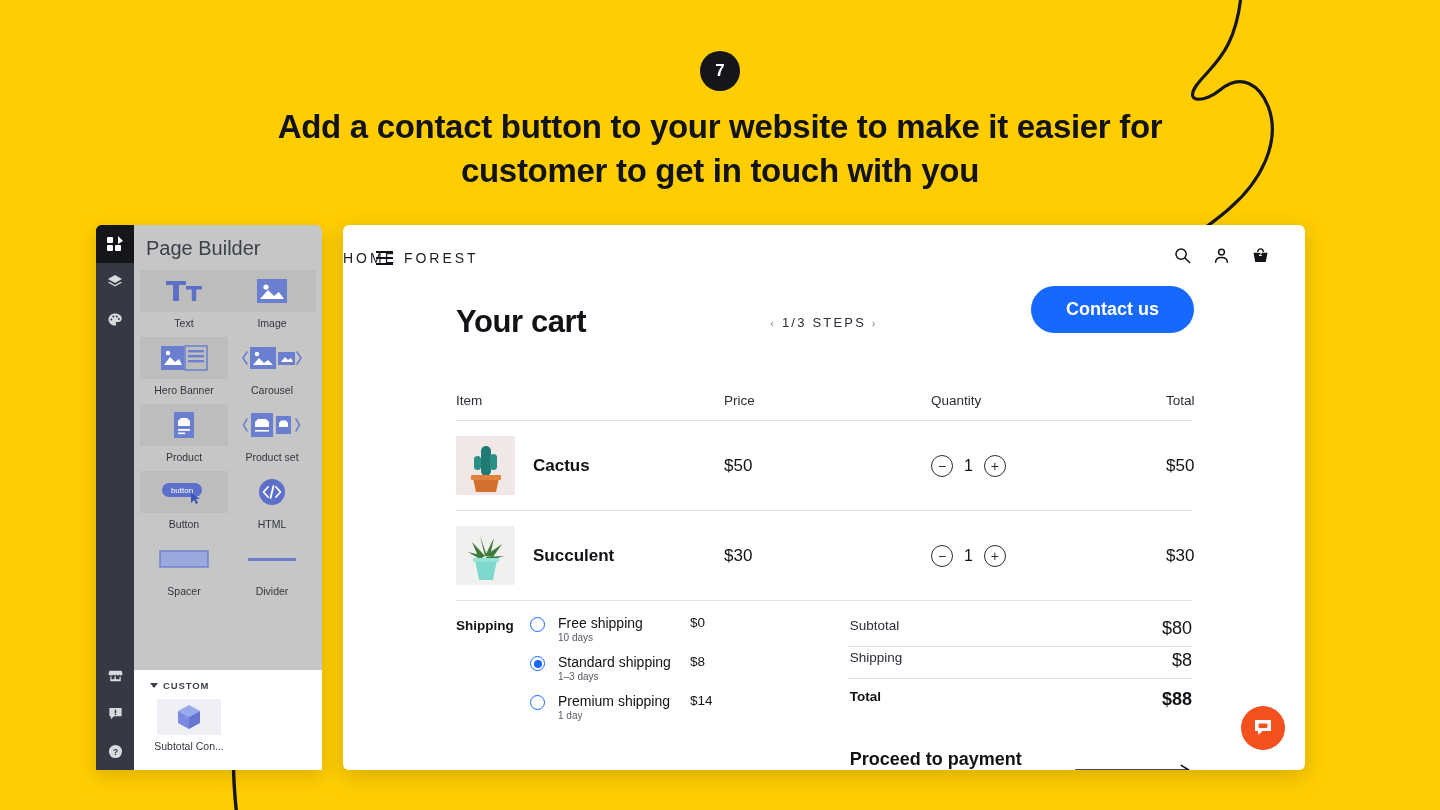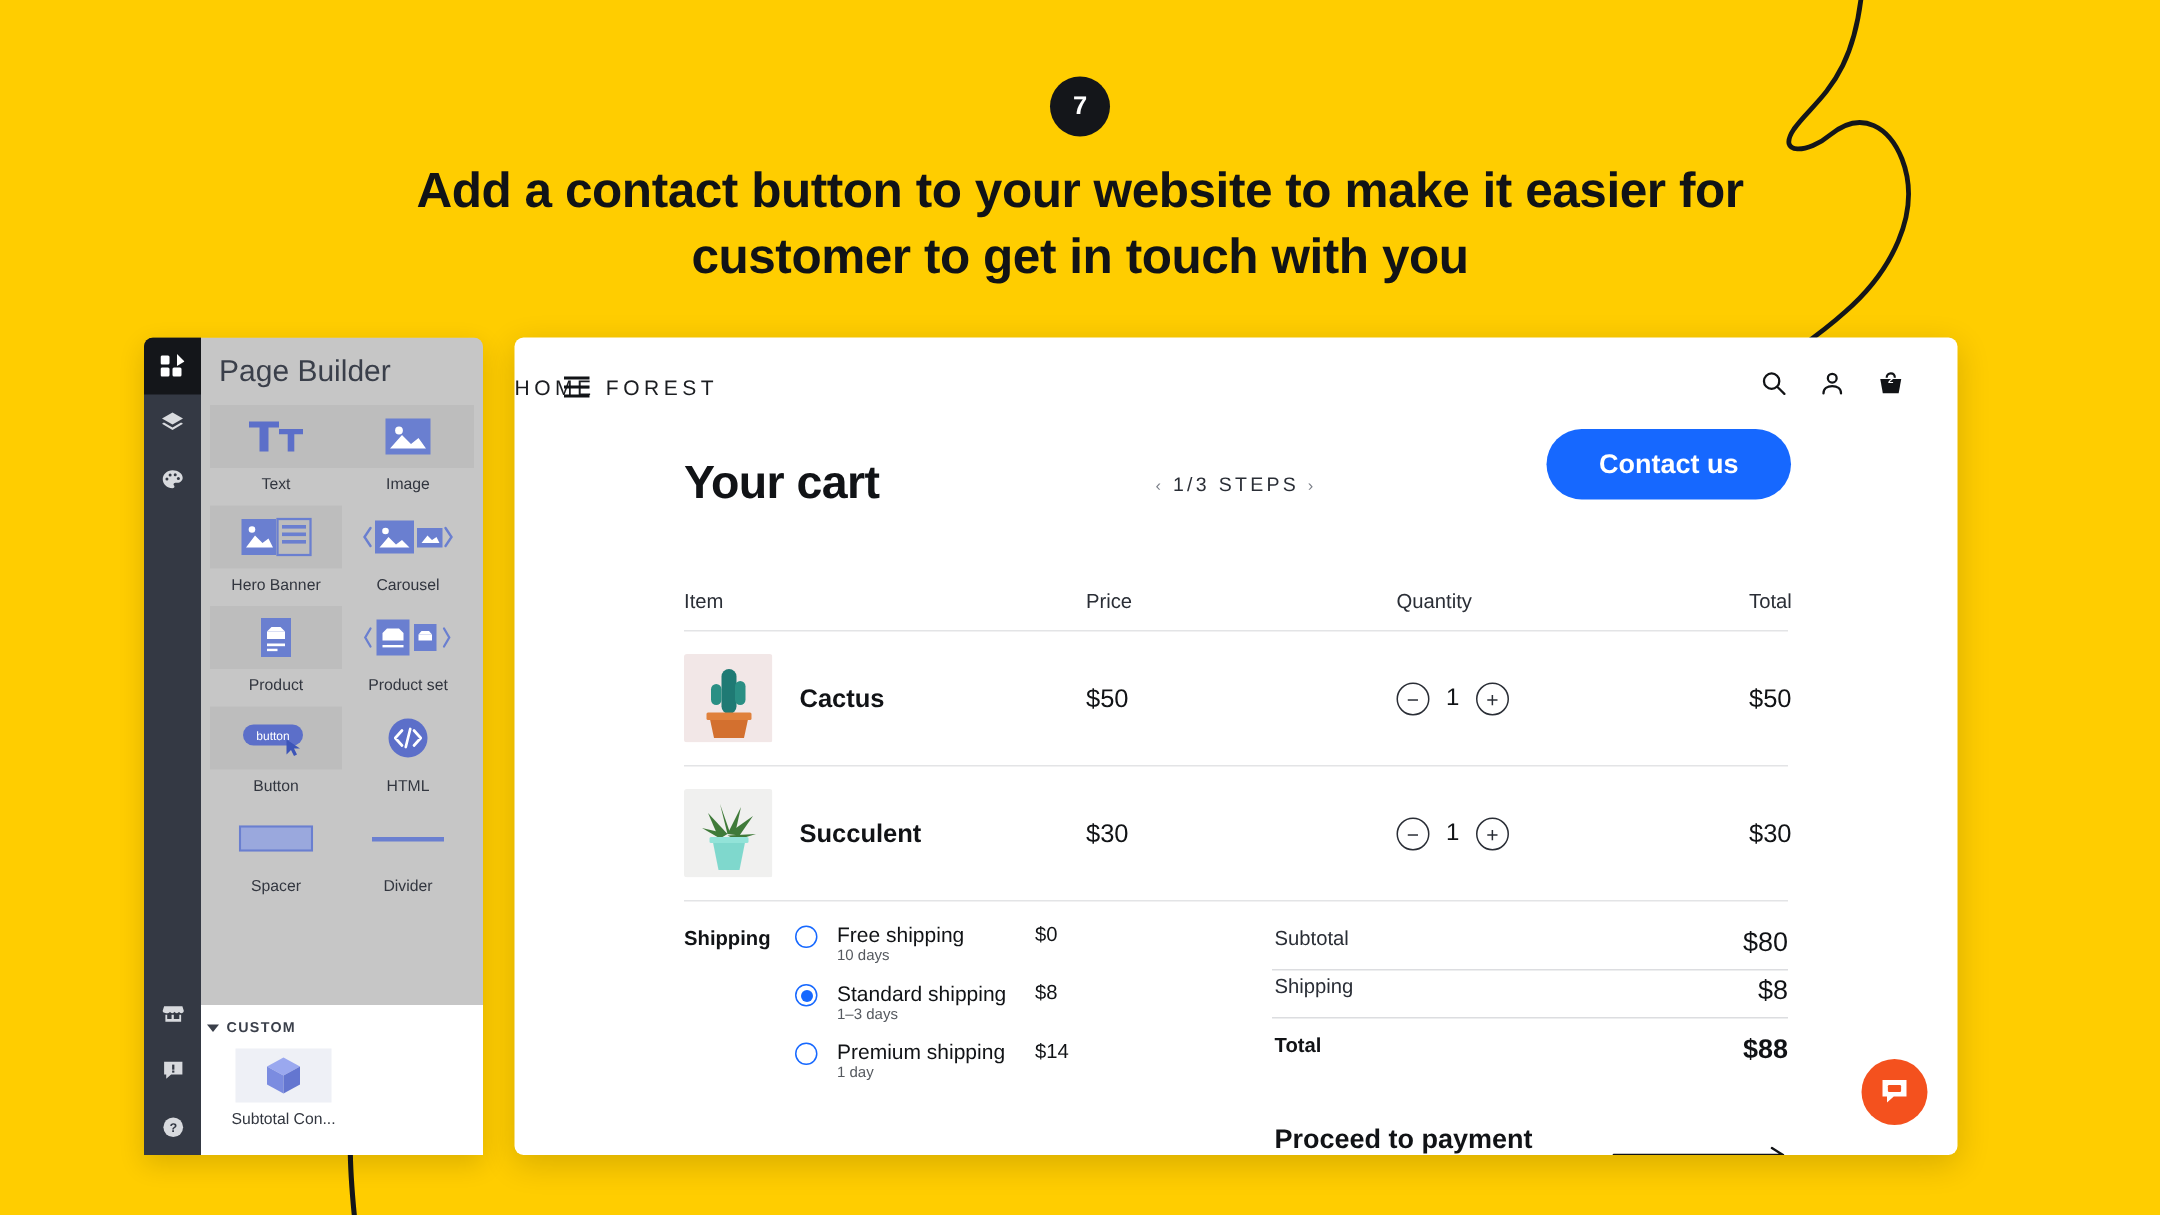--- a/index.html
+++ b/index.html
@@ -77,21 +77,21 @@
     font-size: 10.5px; color: #32363f; margin-top: 5px;
   }
   .art-bg { background: #bdbdbd; }
 
   #custom-section {
     margin-top: auto; background: #ffffff;
     padding: 10px 0 0 0; flex: none; height: 100px;
   }
   #custom-header {
     font-size: 9.5px; font-weight: bold; letter-spacing: 0.9px;
-    color: #3a3f4a; padding-left: 4px;
+    color: #3a3f4a; padding-left: 16px;
     display: flex; align-items: center; gap: 5px; text-align: right;
   }
   #custom-caret {
     width: 0; height: 0;
     border-left: 4px solid transparent; border-right: 4px solid transparent;
     border-top: 5px solid #3a3f4a;
   }
   #custom-widget { margin-top: 8px; text-align: center; width: 94px; margin-left: 8px; }
   #custom-widget .widget-art { height: 36px; }
   #custom-widget .widget-label { font-size: 10.5px; color: #32363f; }

